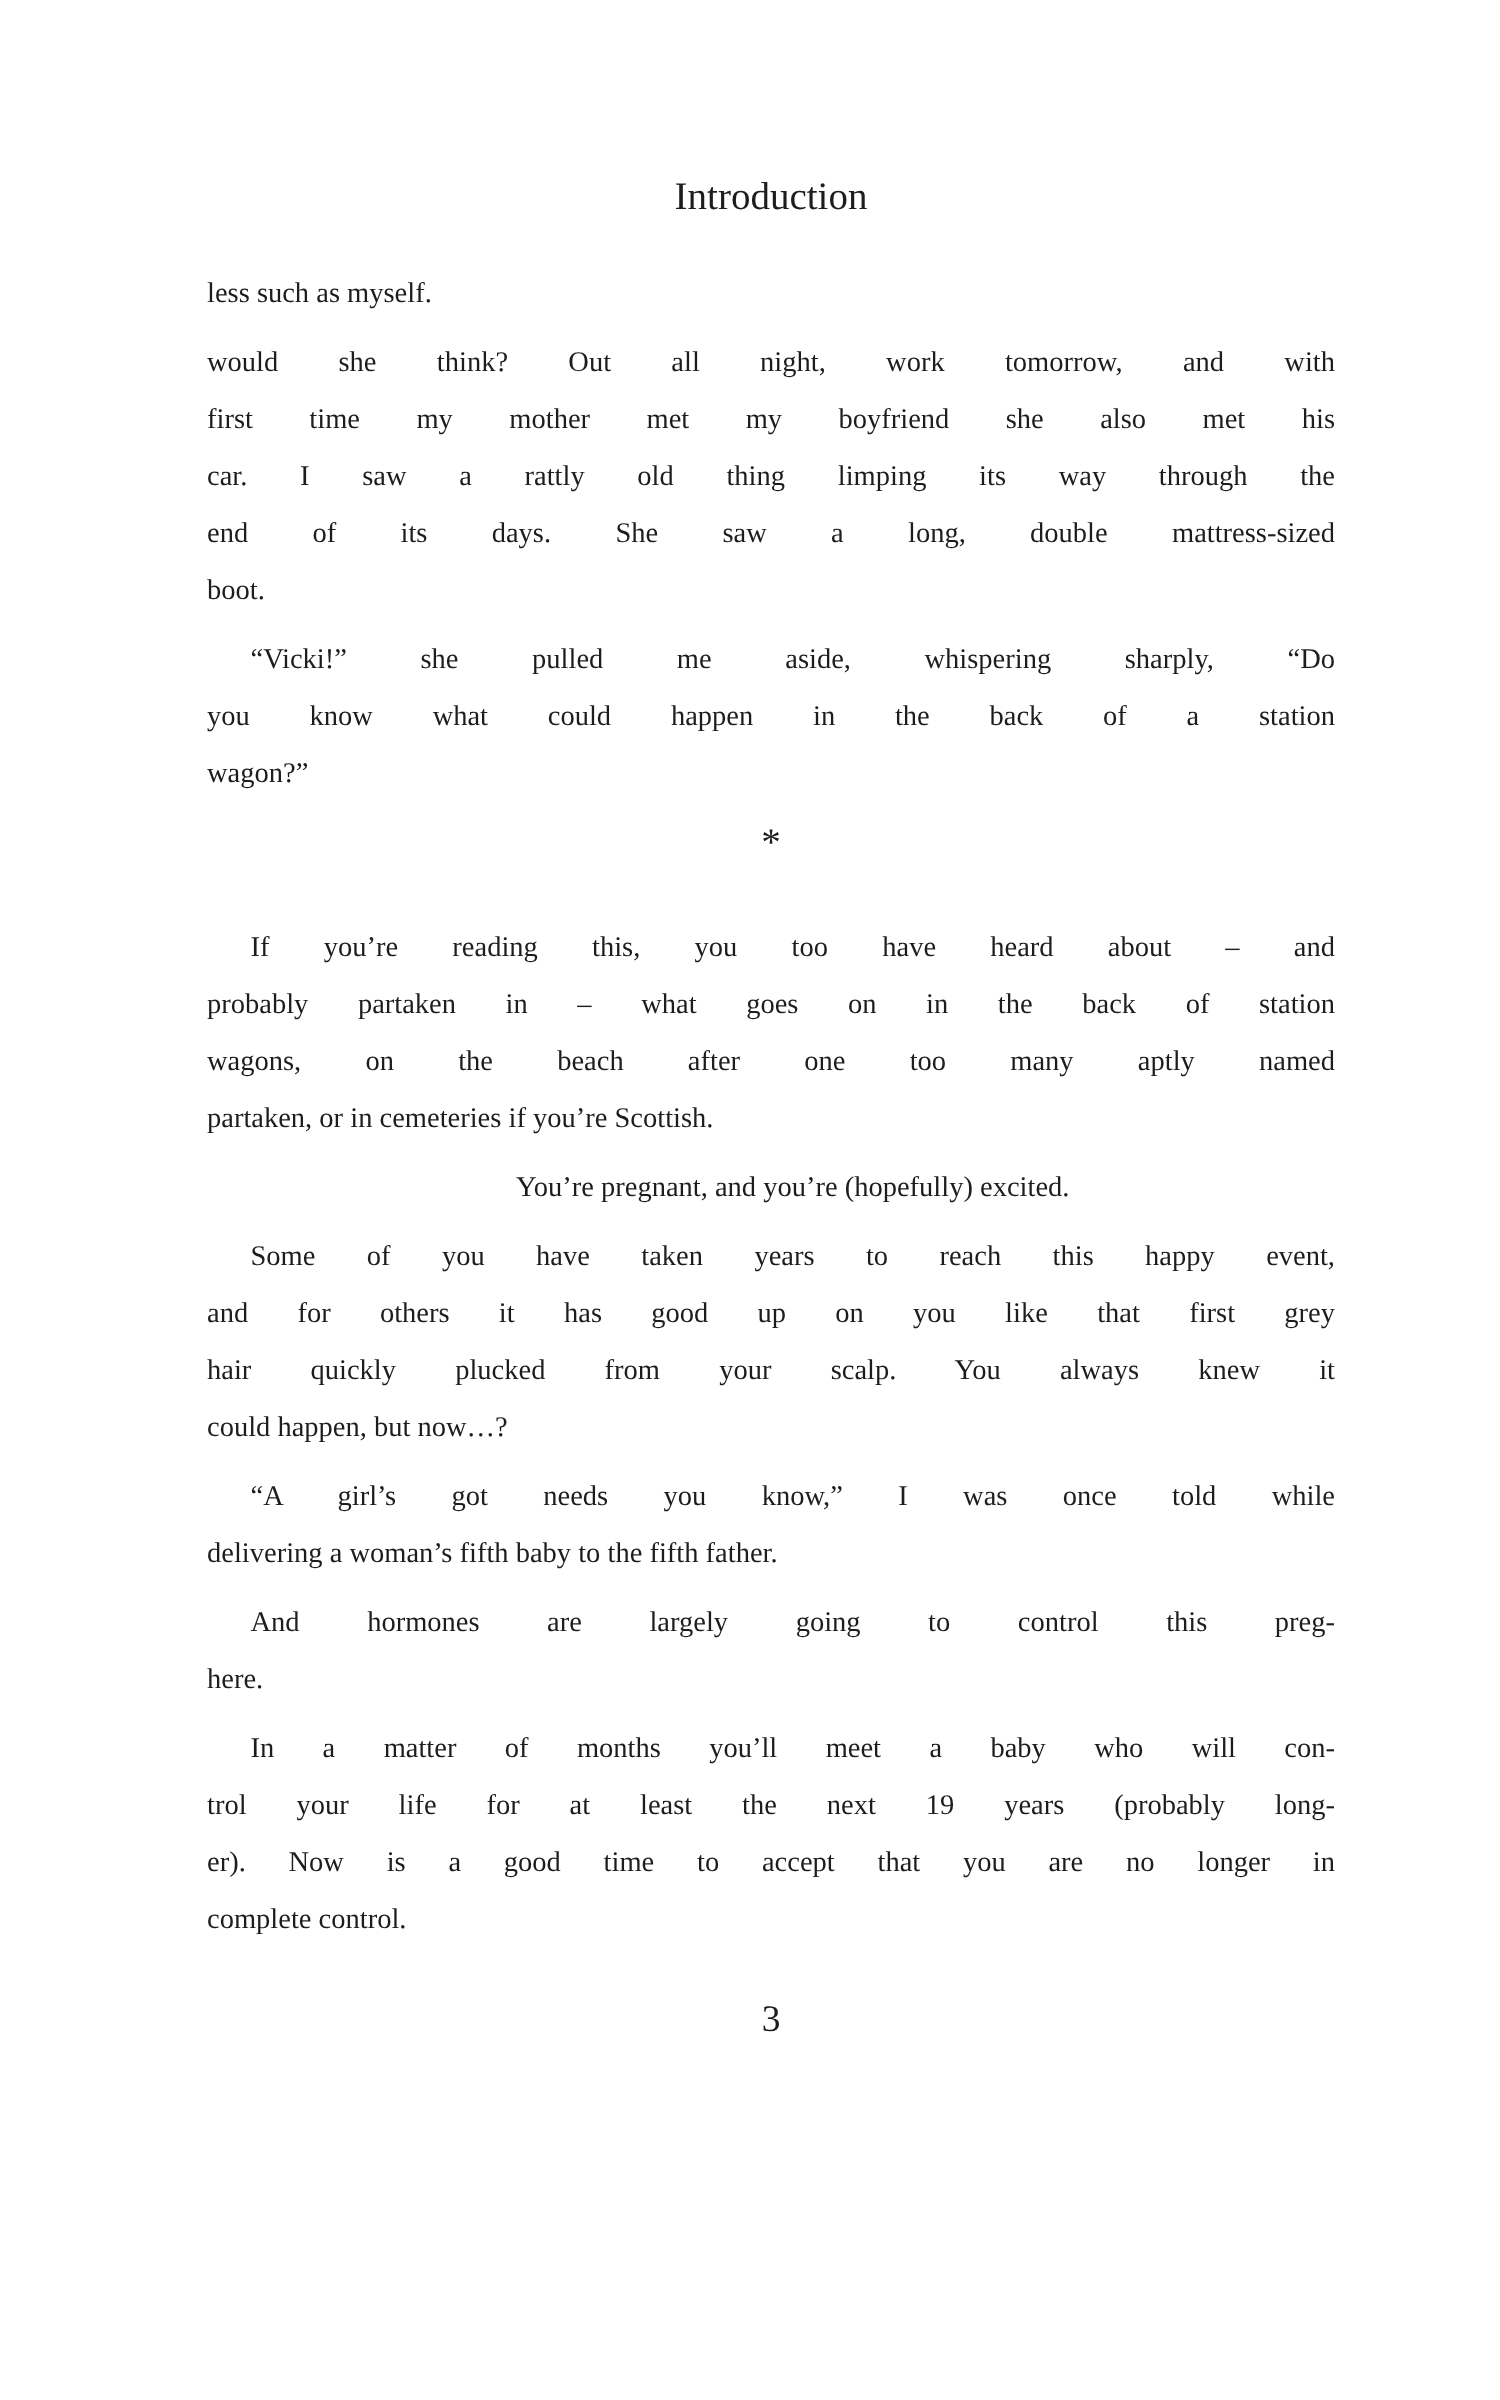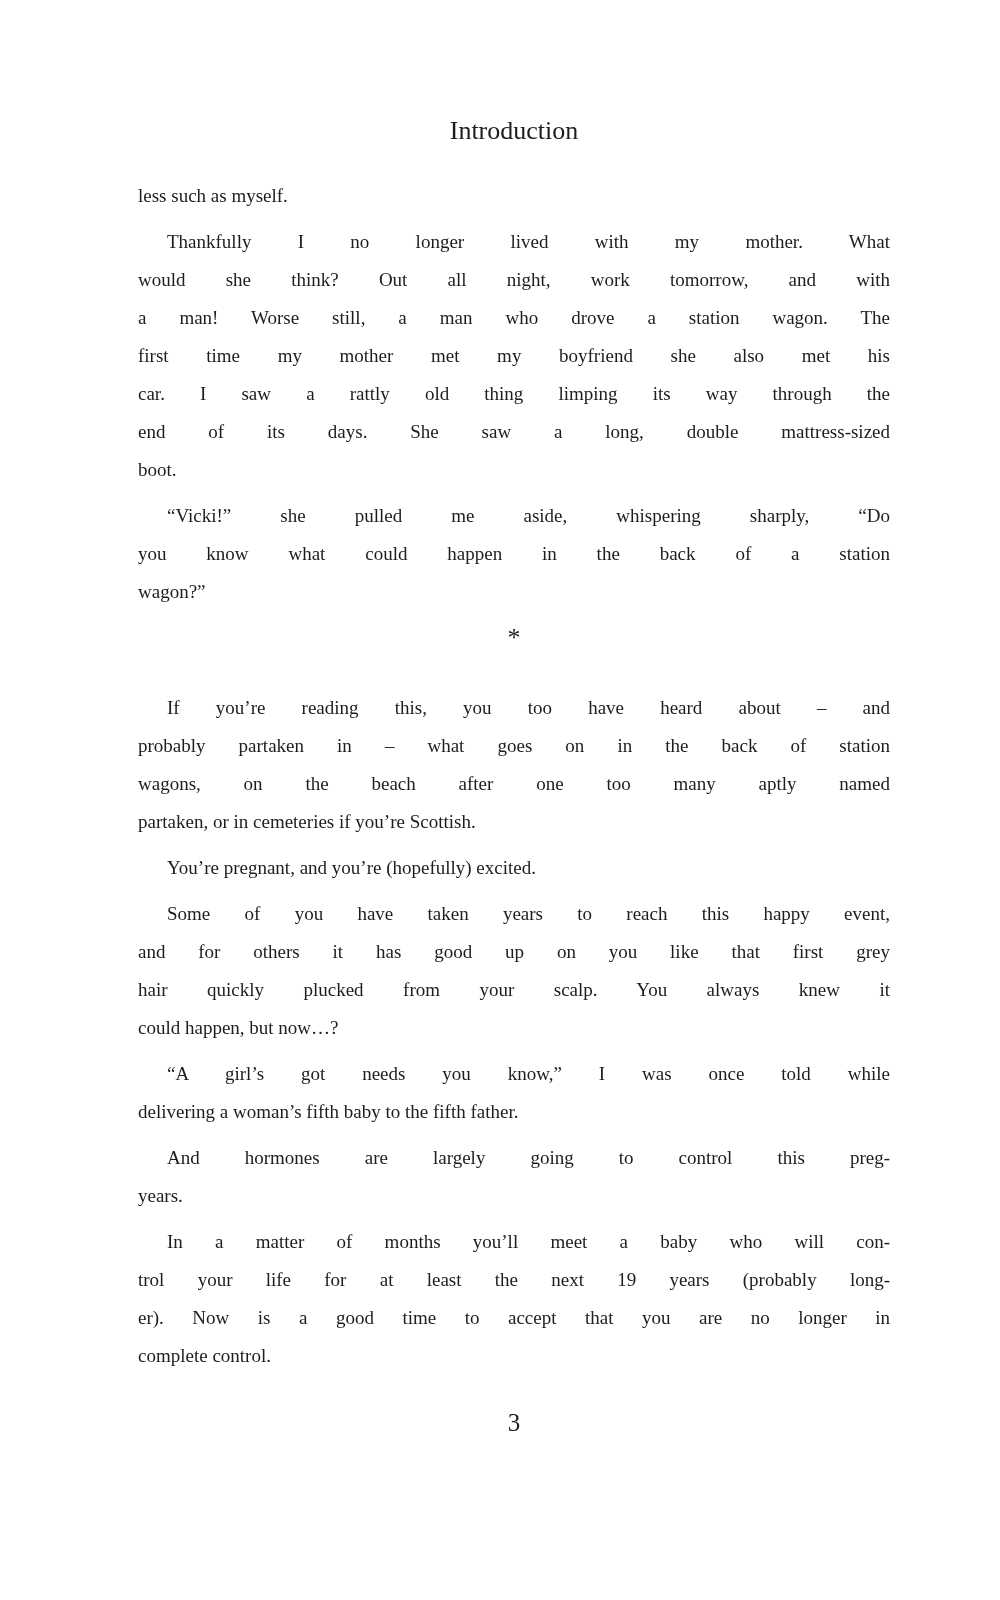--- a/index.html
+++ b/index.html
@@ -24,21 +24,21 @@
   }
   .para { margin-bottom: 8px; }
   .line {
     font-size: 19px;
     line-height: 38px;
   }
   .jline {
     text-align: justify;
     text-align-last: justify;
   }
-  .indent { padding-left: 29px; }
+  .indent { padding-left: 29px; text-align: center; }
   .separator {
     font-size: 26px;
     line-height: 38px;
     text-align: center;
     margin-bottom: 32px;
   }
   .page-number {
     font-size: 25px;
     line-height: 38px;
     text-align: center;
@@ -49,23 +49,21 @@
 <body>
 
 <div class="page" style="background: rgb(255, 255, 255); color: rgb(29, 29, 29);">
   <div class="column">
     <div class="chapter-title">Introduction</div>
     <div id="body-text">
         <div class="para">
           <div class="line">less such as myself.</div>
         </div>
         <div class="para">
-          <div class="line jline indent">Thankfully I no longer lived with my mother. What</div>
           <div class="line jline">would she think? Out all night, work tomorrow, and with</div>
-          <div class="line jline">a man! Worse still, a man who drove a station wagon. The</div>
           <div class="line jline">first time my mother met my boyfriend she also met his</div>
           <div class="line jline">car. I saw a rattly old thing limping its way through the</div>
           <div class="line jline">end of its days. She saw a long, double mattress-sized</div>
           <div class="line">boot.</div>
         </div>
         <div class="para">
           <div class="line jline indent">“Vicki!” she pulled me aside, whispering sharply, “Do</div>
           <div class="line jline">you know what could happen in the back of a station</div>
           <div class="line">wagon?”</div>
         </div>
@@ -84,21 +82,21 @@
           <div class="line jline">and for others it has good up on you like that first grey</div>
           <div class="line jline">hair quickly plucked from your scalp. You always knew it</div>
           <div class="line">could happen, but now…?</div>
         </div>
         <div class="para">
           <div class="line jline indent">“A girl’s got needs you know,” I was once told while</div>
           <div class="line">delivering a woman’s fifth baby to the fifth father.</div>
         </div>
         <div class="para">
           <div class="line jline indent">And hormones are largely going to control this preg-</div>
-          <div class="line">years.</div>
+          <div class="line">here.</div>
         </div>
         <div class="para">
           <div class="line jline indent">In a matter of months you’ll meet a baby who will con-</div>
           <div class="line jline">trol your life for at least the next 19 years (probably long-</div>
           <div class="line jline">er). Now is a good time to accept that you are no longer in</div>
           <div class="line">complete control.</div>
         </div>
       </div>
     <div class="page-number">3</div>
   </div>

